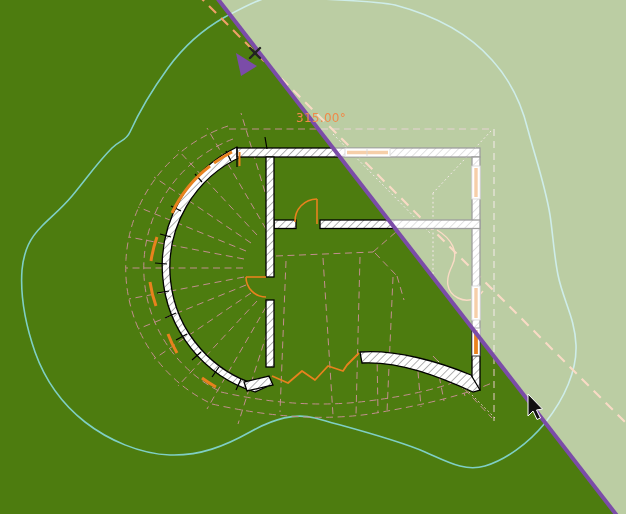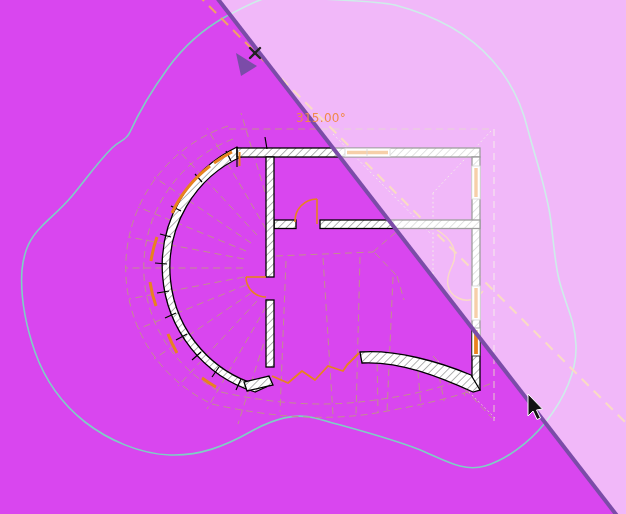--- a/index.html
+++ b/index.html
@@ -1,16 +1,16 @@
 <!DOCTYPE html>
 <html><head>
 <meta charset="utf-8">
 <style>
   html,body{margin:0;padding:0;background:#fff;}
-  .stage{position:relative;width:626px;height:514px;background:#d946ef;overflow:hidden;
+  .stage{position:relative;width:626px;height:514px;background:#4d7c0f;overflow:hidden;
          font-family:"DejaVu Sans","Liberation Sans",sans-serif;}
   svg{display:block}
   .rose{stroke:#C28E8E;stroke-width:1;fill:none;stroke-dasharray:7 4.5;}
   .pale{stroke:#E8CACA;stroke-width:1;fill:none;stroke-dasharray:7 5;}
   .paledot{stroke:#E4C6C6;stroke-width:1;fill:none;stroke-dasharray:1.8 2.6;}
   .wall{fill:url(#hatch);stroke:#000;stroke-width:1.3;}
   .tick{stroke:#000;stroke-width:1.2;fill:none;}
   .win{stroke:#E8821E;stroke-width:3;fill:none;}
   .door{stroke:#E8821E;stroke-width:1.6;fill:none;}
   .zig{stroke:#E8821E;stroke-width:1.8;fill:none;stroke-linejoin:round;}

